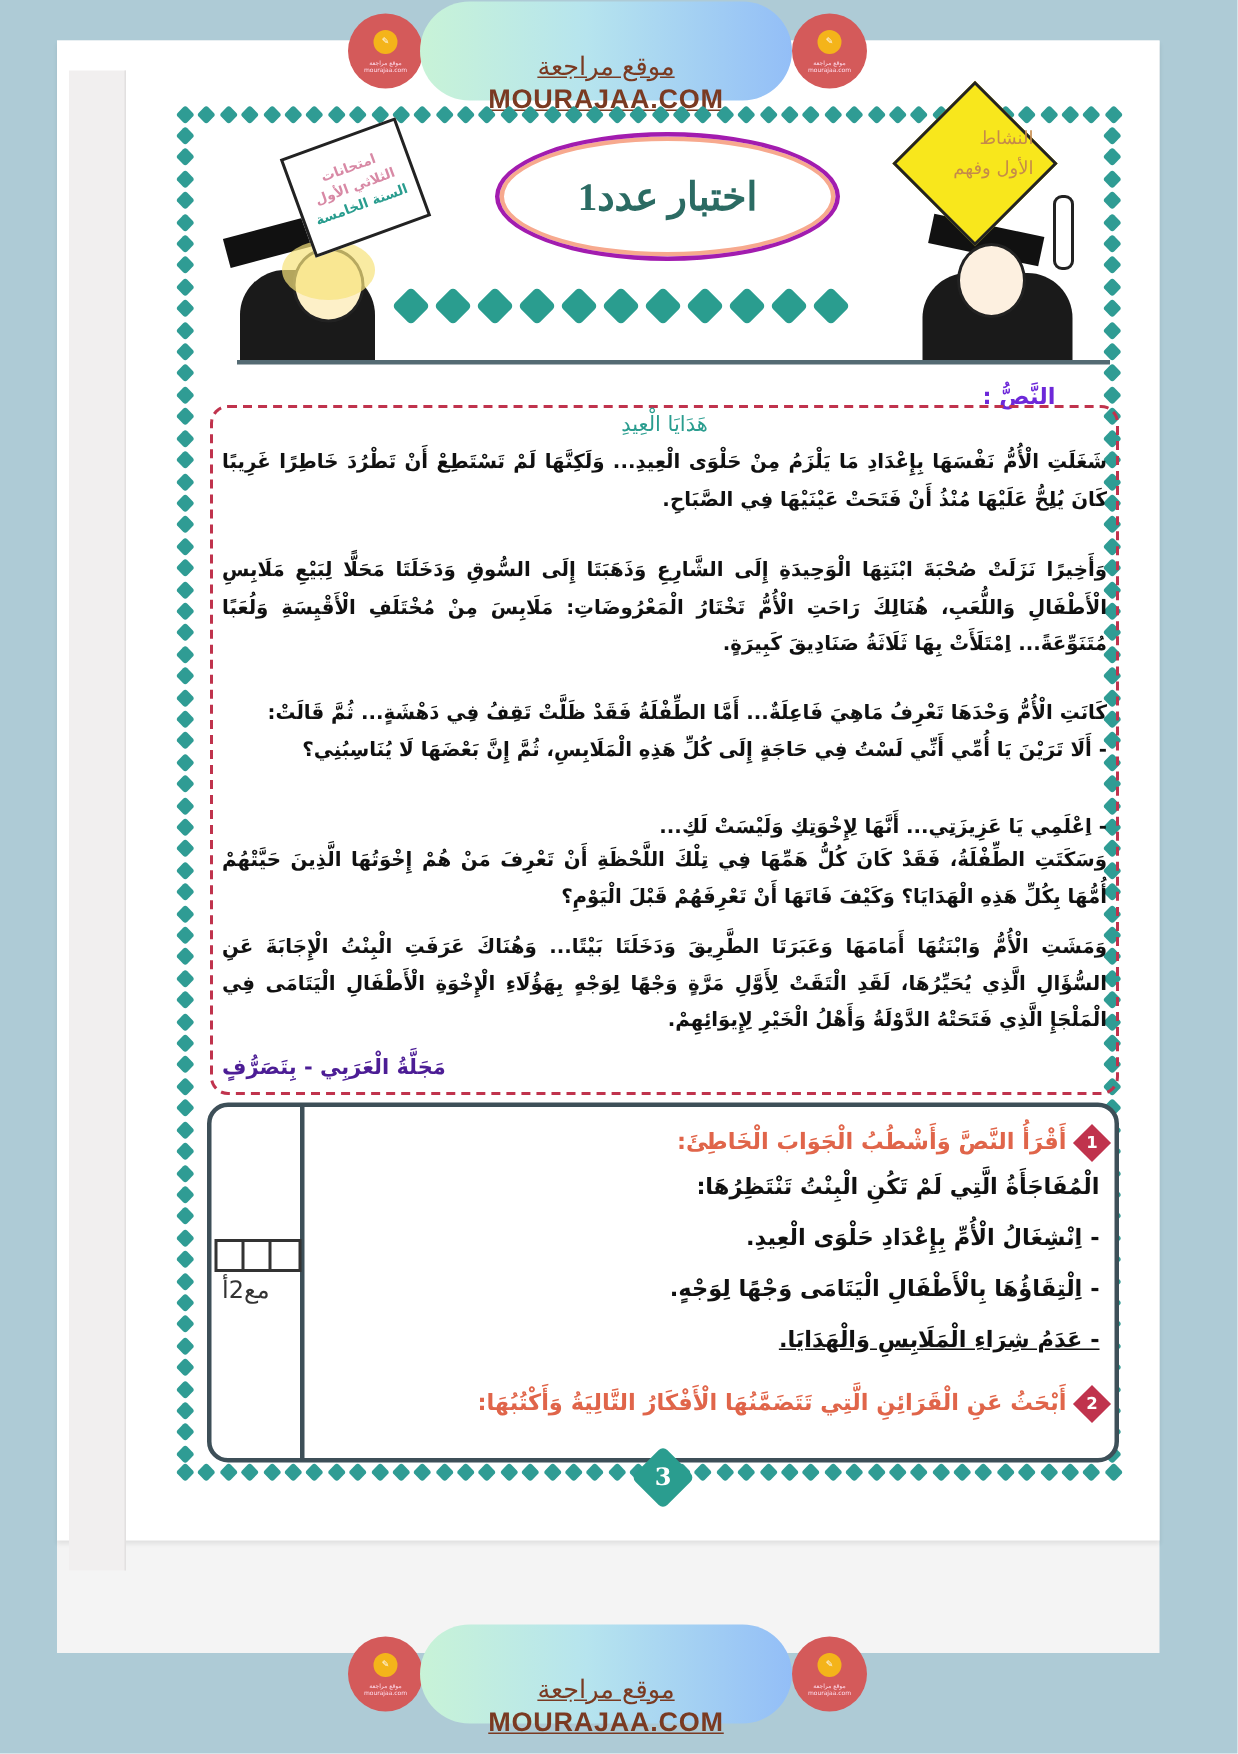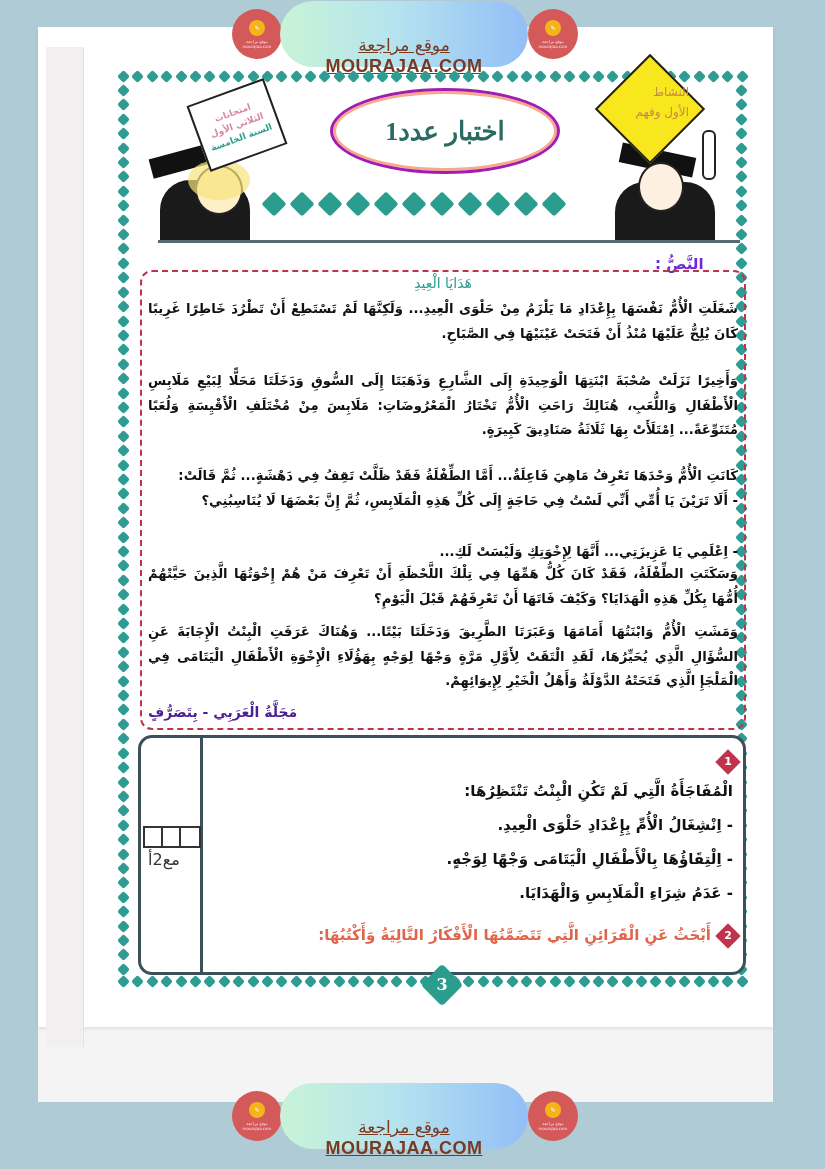--- a/index.html
+++ b/index.html
@@ -376,26 +376,26 @@
 <div class="q-box"></div>
 <div class="q-divider"></div>
 <div class="score-grid">
   <div></div>
   <div></div>
   <div></div>
 </div>
 <div class="score-label">مع2أ</div>
 
 <div class="q-line q-head" style="right:88px;top:752px;">
-  <span class="q-num"><b>1</b></span>
+  <span class="q-num"><b>1</b></span><span>أَقْرَأُ النَّصَّ وَأَشْطُبُ الْجَوَابَ الْخَاطِئَ:</span>
 </div>
 <div class="q-line q-body" style="right:92px;top:782px;">الْمُفَاجَأَةُ الَّتِي لَمْ تَكُنِ الْبِنْتُ تَنْتَظِرُهَا:</div>
 <div class="q-line q-body" style="right:92px;top:816px;">- اِنْشِغَالُ الْأُمِّ بِإِعْدَادِ حَلْوَى الْعِيدِ.</div>
 <div class="q-line q-body" style="right:92px;top:850px;">- اِلْتِقَاؤُهَا بِالْأَطْفَالِ الْيَتَامَى وَجْهًا لِوَجْهٍ.</div>
-<div class="q-line q-body" style="right:92px;top:884px;">- عَدَمُ شِرَاءِ الْمَلَابِسِ وَالْهَدَايَا.</div>
+<div class="q-line q-body" style="right:92px;top:884px;text-decoration:underline;">- عَدَمُ شِرَاءِ الْمَلَابِسِ وَالْهَدَايَا.</div>
 <div class="q-line q-head" style="right:88px;top:926px;">
   <span class="q-num"><b>2</b></span><span>أَبْحَثُ عَنِ الْقَرَائِنِ الَّتِي تَتَضَمَّنُهَا الْأَفْكَارُ التَّالِيَةُ وَأَكْتُبُهَا:</span>
 </div>
 
 <div class="page-num"></div>
 <div class="page-num-text">3</div>
 
 <div class="banner bottom">
   <div class="badge l">
     <div class="dot">✎</div>

